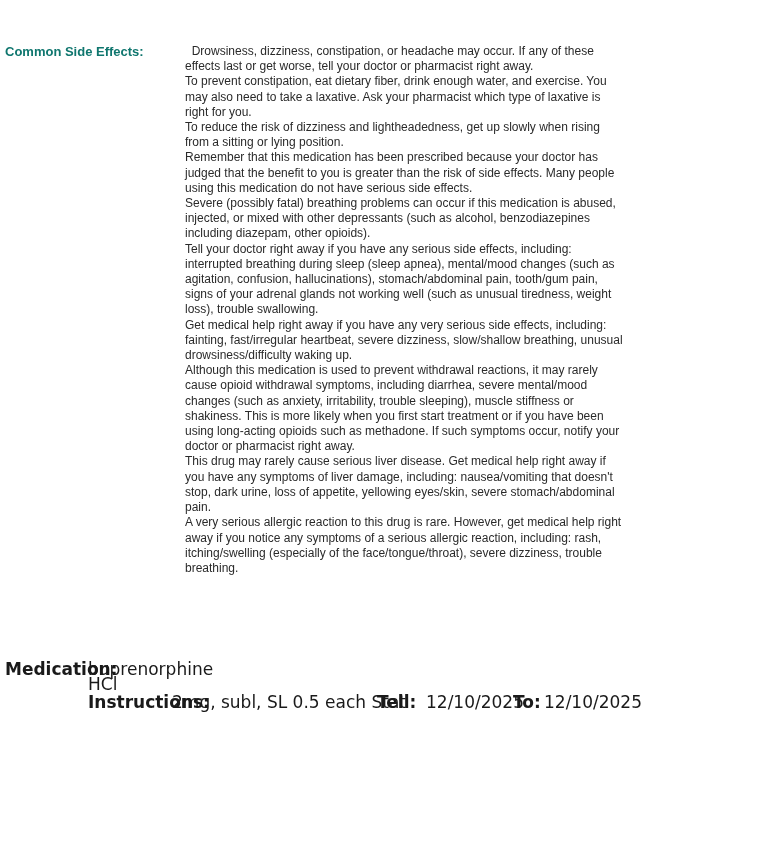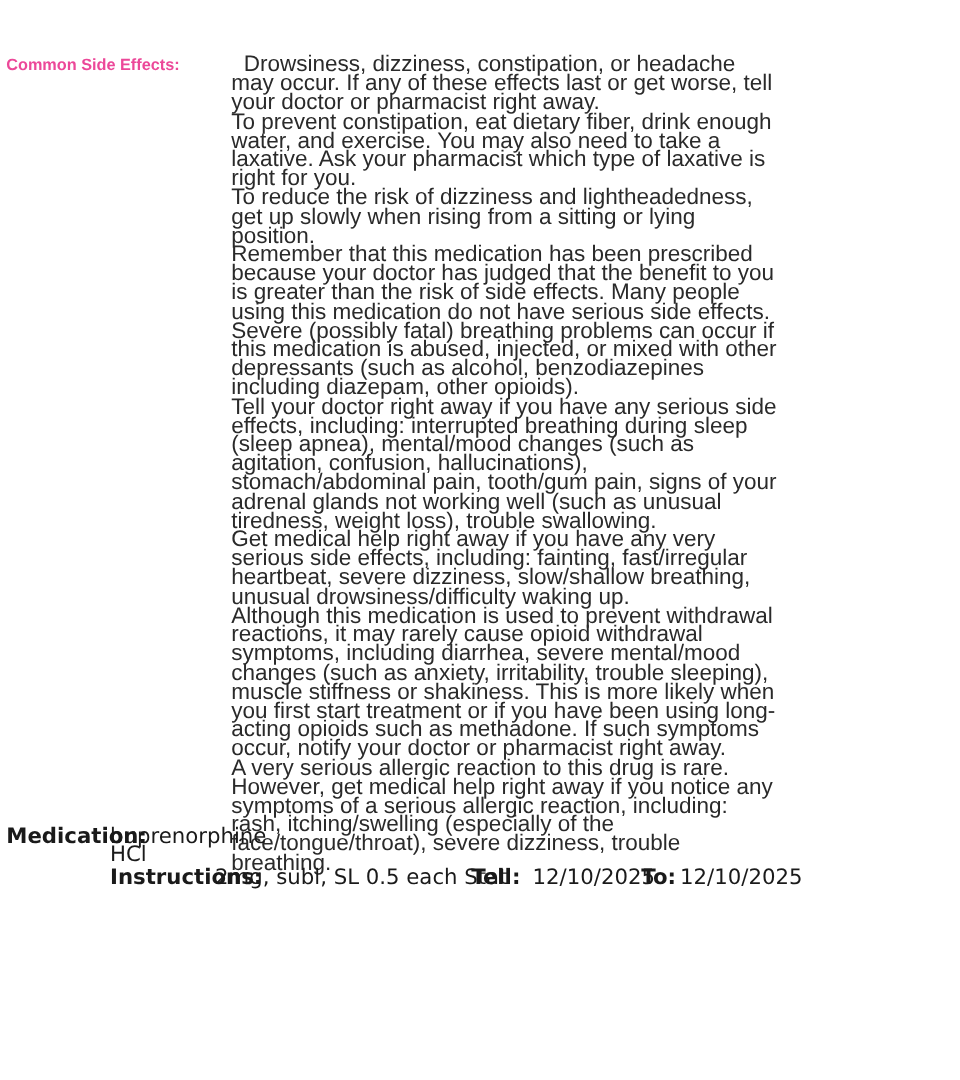--- a/index.html
+++ b/index.html
@@ -17,29 +17,29 @@
   }
   
   .se-label {
     position: absolute;
     left: 5px;
     top: 44px;
     width: 175px;
     font-size: 13px;
     line-height: 15px;
     font-weight: bold;
-    color: #ec4899;
+    color: #0f766e;
     font-family: "Liberation Sans", sans-serif;
   }
   .se-text {
     position: absolute;
     left: 185px;
     top: 44px;
     width: 438px;
-    font-size: 18px;
+    font-size: 12px;
     line-height: 15.2px;
     color: #2a2a2a;
     font-family: "Liberation Sans", sans-serif;
   }
   .se-text .para {
     margin: 0;
     white-space: pre-wrap; 
   }
   
   .med-font {
@@ -68,20 +68,21 @@
 
   <div class="se-text">
       <div class="para">  Drowsiness, dizziness, constipation, or headache may occur. If any of these effects last or get worse, tell your doctor or pharmacist right away.</div>
       <div class="para">To prevent constipation, eat dietary fiber, drink enough water, and exercise. You may also need to take a laxative. Ask your pharmacist which type of laxative is right for you.</div>
       <div class="para">To reduce the risk of dizziness and lightheadedness, get up slowly when rising from a sitting or lying position.</div>
       <div class="para">Remember that this medication has been prescribed because your doctor has judged that the benefit to you is greater than the risk of side effects. Many people using this medication do not have serious side effects.</div>
       <div class="para">Severe (possibly fatal) breathing problems can occur if this medication is abused, injected, or mixed with other depressants (such as alcohol, benzodiazepines including diazepam, other opioids).</div>
       <div class="para">Tell your doctor right away if you have any serious side effects, including: interrupted breathing during sleep (sleep apnea), mental/mood changes (such as agitation, confusion, hallucinations), stomach/abdominal pain, tooth/gum pain, signs of your adrenal glands not working well (such as unusual tiredness, weight loss), trouble swallowing.</div>
       <div class="para">Get medical help right away if you have any very serious side effects, including: fainting, fast/irregular heartbeat, severe dizziness, slow/shallow breathing, unusual drowsiness/difficulty waking up.</div>
       <div class="para">Although this medication is used to prevent withdrawal reactions, it may rarely cause opioid withdrawal symptoms, including diarrhea, severe mental/mood changes (such as anxiety, irritability, trouble sleeping), muscle stiffness or shakiness. This is more likely when you first start treatment or if you have been using long-acting opioids such as methadone. If such symptoms occur, notify your doctor or pharmacist right away.</div>
+      <div class="para">This drug may rarely cause serious liver disease. Get medical help right away if you have any symptoms of liver damage, including: nausea/vomiting that doesn't stop, dark urine, loss of appetite, yellowing eyes/skin, severe stomach/abdominal pain.</div>
       <div class="para">A very serious allergic reaction to this drug is rare. However, get medical help right away if you notice any symptoms of a serious allergic reaction, including: rash, itching/swelling (especially of the face/tongue/throat), severe dizziness, trouble breathing.</div>
     </div>
 
   <div class="abs med-font bold med-label">Medication:</div>
 
   <div class="abs med-font med-value">buprenorphine HCl</div>
 
   <div class="abs med-font bold instr-label">Instructions:</div>
 
   <div class="abs med-font instr-value">2mg, subl, SL 0.5 each Stat</div>

